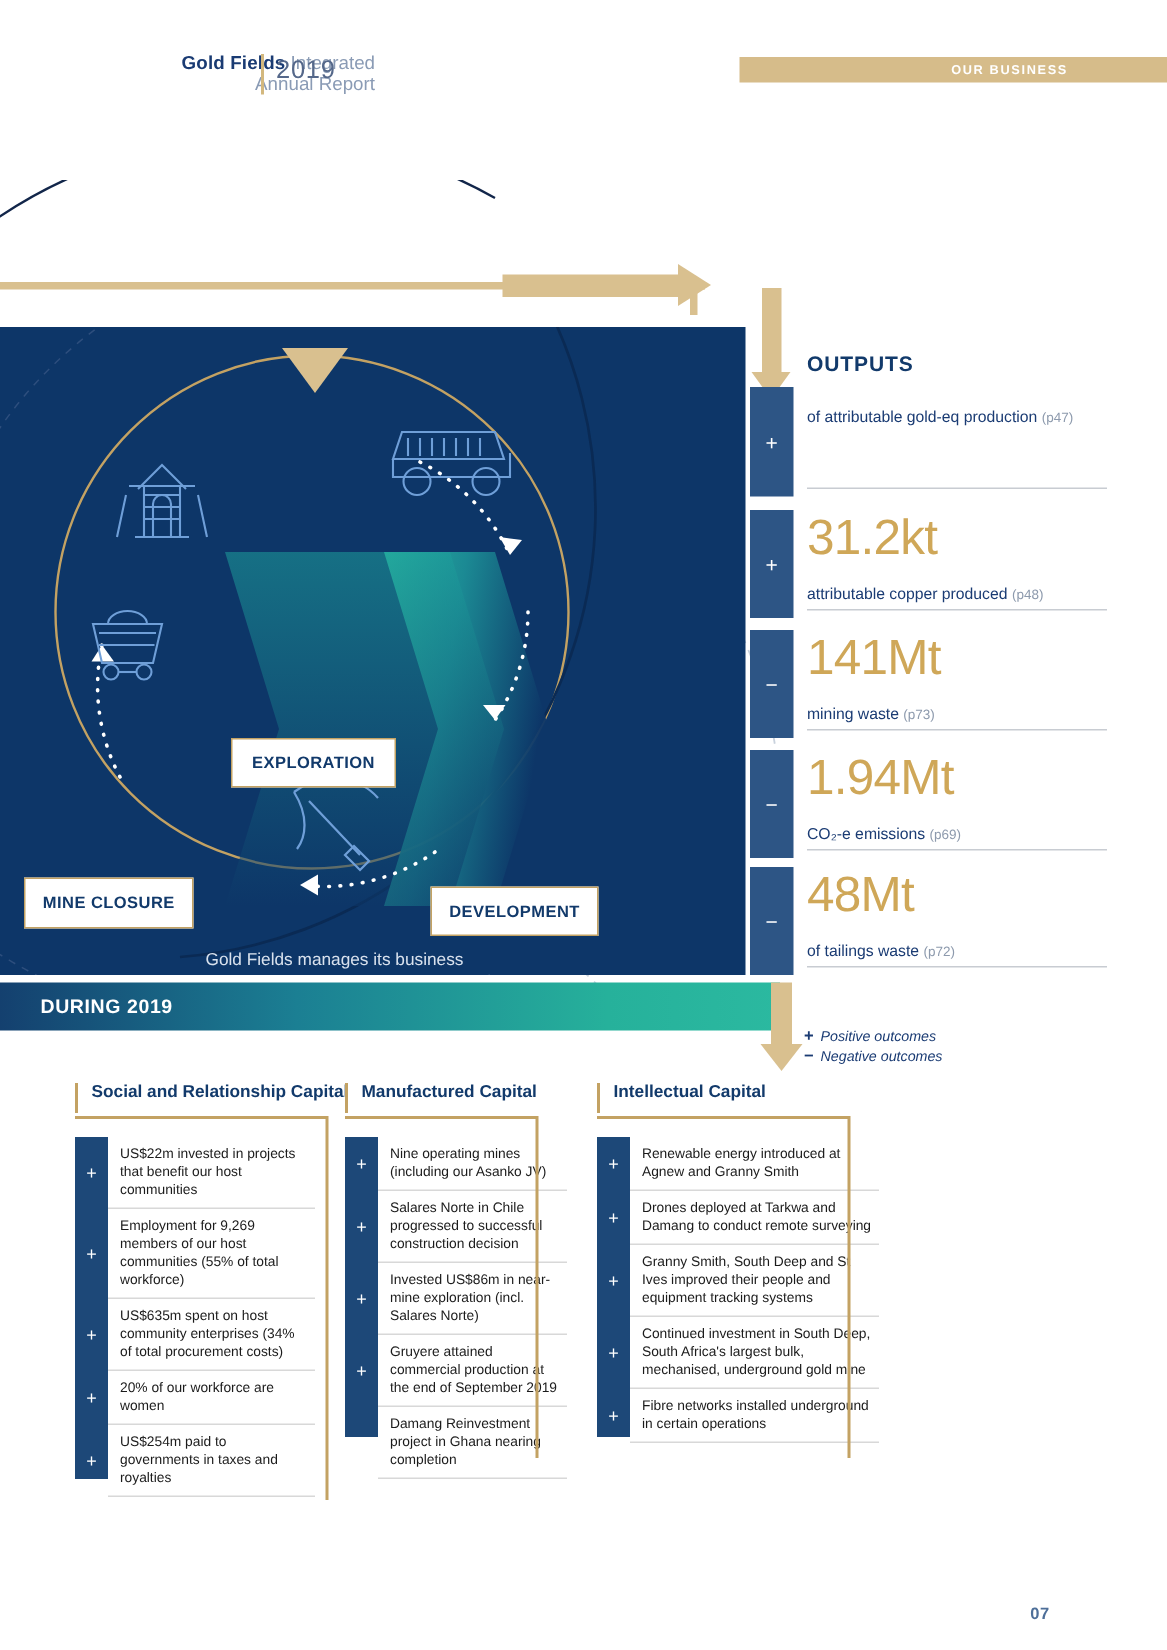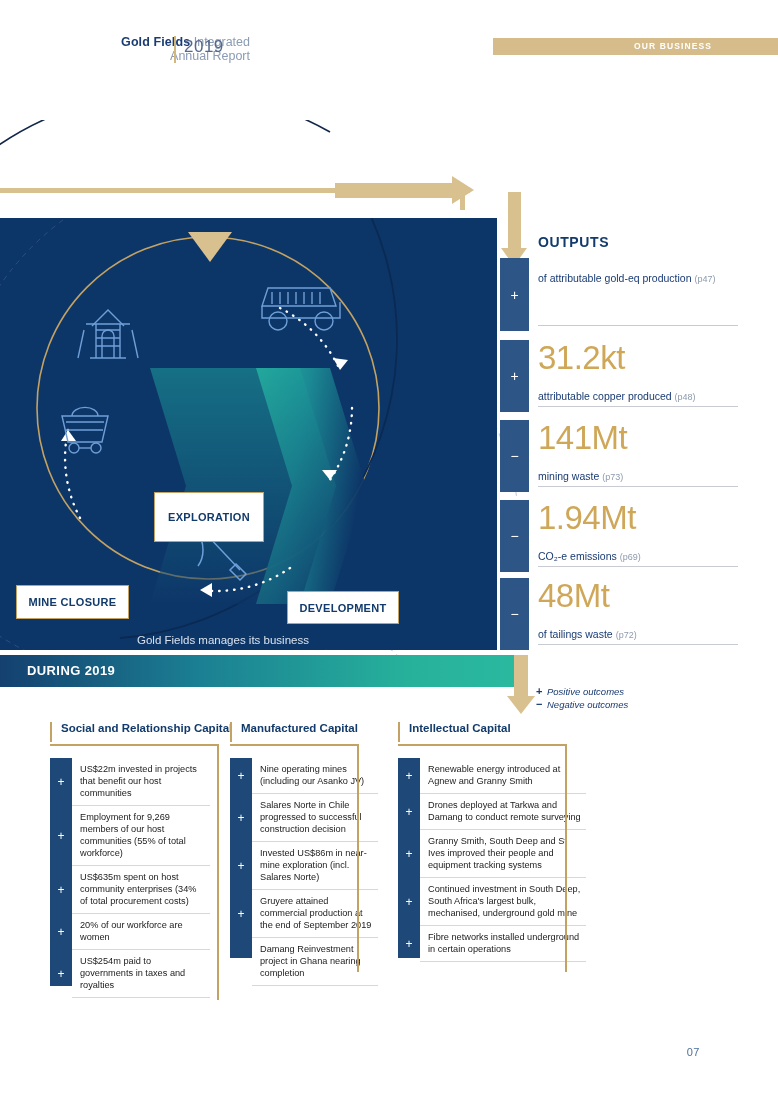--- a/index.html
+++ b/index.html
@@ -54,21 +54,21 @@
     background:#0d3668; overflow:hidden;
   }
   #cycle-svg { position:absolute; left:0; top:0; width:497px; height:432px; }
 
   .cyc-box {
     position:absolute; background:#ffffff; border:1.5px solid #c3a263;
     color:#123a6b; font-weight:bold; letter-spacing:.3px;
     display:flex; align-items:center; justify-content:center;
     font-size:11px; text-align:center;
   }
-  #box-exploration { left:154px; top:274px; width:110px; height:50px; }
+  #box-exploration { left:154px; top:274px; width:110px; height:33px; }
   #box-development { left:287px; top:373px; width:112px; height:33px; }
   #box-closure     { left:16px;  top:367px; width:113px; height:34px;text-align:center; }
 
   #centre-copy {
     position:absolute; left:137px; top:415px; width:190px;
     color:#d9e2ee; font-size:11.5px; line-height:15.5px;
   }
 
   
   #outputs-title {
@@ -144,22 +144,22 @@
     flex:1; padding:5px 4px 6px 8px;
     font-size:9.2px; line-height:12px; color:#1b1b1b;
     border-bottom:1px solid #d8d8d8;
   }
   .cap-item:last-child .cap-text { border-bottom:1px solid #d8d8d8; }
 
   .cap-sideline { position:absolute; top:0; width:1.5px; background:#c3a263; }
 
   
   #page-no {
-    position:absolute; right:78px; bottom:42px;
-    font-size:11px; color:#4e6f99; font-weight:normal; letter-spacing:.5px;
+    position:absolute; right:78px; bottom:18px;
+    font-size:11px; color:#4e6f99; font-weight:bold; letter-spacing:.5px;
   }
 </style>
 </head>
 <body>
 
 <div id="page">
 
   <div id="logo">
     <div class="l1">
       <span class="gf-bold">Gold Fields</span><span class="gf-light"> Integrated</span>

